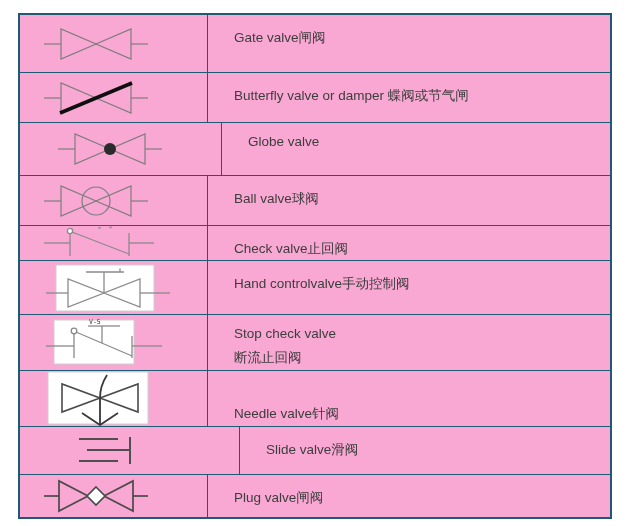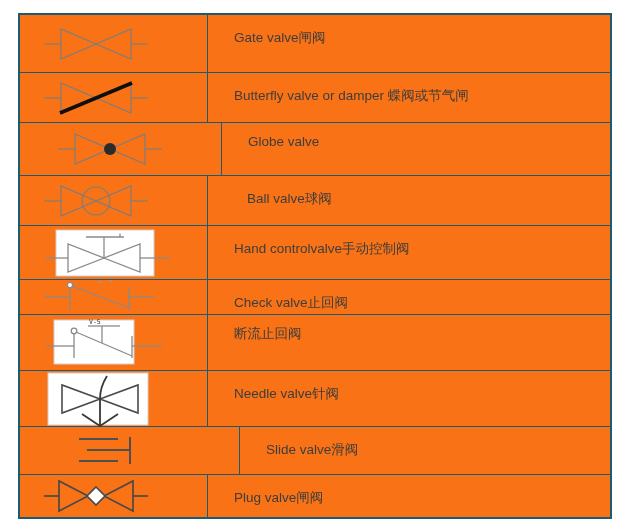--- a/index.html
+++ b/index.html
@@ -15,21 +15,21 @@
     background: #ffffff;
     overflow: hidden;
   }
   .valve-table {
     position: absolute;
     left: 18px;
     top: 13px;
     width: 594px;
     box-sizing: border-box;
     border: 2px solid #1d5a74;
-    background: #f97316;
+    background: #f9a8d4;
   }
   .t-row {
     display: flex;
     box-sizing: border-box;
     border-bottom: 1px solid #1d5a74;
   }
   .t-row:last-child { border-bottom: none; }
   .cell-symbol {
     width: 188px;
     box-sizing: border-box;
@@ -45,25 +45,25 @@
     padding: 11px 8px 0 26px;
     color: #3d3d3d;
     font-size: 13.5px;
   }
   .cell-label.two-line { padding-top: 7px; }
   .label-line { line-height: 24px; white-space: nowrap; }
   
   .r1  { height: 58px; }
   .r2  { height: 50px; }
   .r3  { height: 53px; padding-left: 14px; }
-  .r4  { height: 50px; gap: 13px; }
+  .r4  { height: 50px; }
   .r5  { height: 35px; }
   .r6  { height: 54px; }
   .r7  { height: 56px; }
-  .r8  { height: 56px; }
+  .r8  { height: 56px; align-items: flex-end; }
   .r9  { height: 48px; padding-left: 32px; }
   .r10 { height: 42px; }
   svg { display: block; }
   .sym-light { stroke: #7d7d7d; stroke-width: 1.2; fill: none; }
   .sym-mid   { stroke: #8a8a8a; stroke-width: 1.3; fill: none; }
   .sym-dark  { stroke: #4a4a4a; stroke-width: 1.7; fill: none; }
   .img-box   { stroke: #cfcfcf; stroke-width: 1; fill: #ffffff; }
   .tiny-tag  { font-size: 6.5px; fill: #333333; font-family: "DejaVu Sans Mono", monospace; }
 </style>
 </head>
@@ -132,57 +132,57 @@
             <line x1="87" y1="23" x2="104" y2="23"></line>
             <circle cx="52" cy="23" r="14"></circle>
           </g>
         </svg>
       </div>
       <div class="cell-label">
         <div class="label-line">Ball valve球阀</div>
       </div>
     </div>
 
+    <div class="t-row r5">
+      <div class="cell-symbol">
+        <svg width="110" height="34" viewBox="0 0 110 34">
+          <g class="sym-mid">
+            <line x1="0" y1="17" x2="26" y2="17"></line>
+            <line x1="26" y1="5" x2="26" y2="30"></line>
+            <circle cx="26" cy="5" r="2.6" fill="#ffffff"></circle>
+            <line x1="28" y1="6" x2="85" y2="28"></line>
+            <line x1="85" y1="7" x2="85" y2="30"></line>
+            <line x1="85" y1="17" x2="110" y2="17"></line>
+          </g>
+          <rect x="54" y="1" width="3" height="1.6" fill="#9a9a9a" stroke="none"></rect>
+          <rect x="65" y="0.6" width="3" height="1.6" fill="#9a9a9a" stroke="none"></rect>
+        </svg>
+      </div>
+      <div class="cell-label">
+        <div class="label-line">Check valve止回阀</div>
+      </div>
+    </div>
+
     <div class="t-row r6">
       <div class="cell-symbol">
         <svg width="128" height="52" viewBox="0 0 128 52">
           <rect class="img-box" x="12" y="3" width="98" height="46"></rect>
           <g class="sym-mid">
             <line x1="2" y1="31" x2="24" y2="31"></line>
             <polygon points="24,17 24,45 60,31"></polygon>
             <polygon points="96,17 96,45 60,31"></polygon>
             <line x1="96" y1="31" x2="126" y2="31"></line>
             <line x1="60" y1="31" x2="60" y2="10"></line>
             <line x1="42" y1="10" x2="80" y2="10"></line>
             <line x1="76" y1="6.5" x2="76" y2="10"></line>
           </g>
         </svg>
       </div>
       <div class="cell-label">
         <div class="label-line">Hand controlvalve手动控制阀</div>
-      </div>
-    </div>
-
-    <div class="t-row r5">
-      <div class="cell-symbol">
-        <svg width="110" height="34" viewBox="0 0 110 34">
-          <g class="sym-mid">
-            <line x1="0" y1="17" x2="26" y2="17"></line>
-            <line x1="26" y1="5" x2="26" y2="30"></line>
-            <circle cx="26" cy="5" r="2.6" fill="#ffffff"></circle>
-            <line x1="28" y1="6" x2="85" y2="28"></line>
-            <line x1="85" y1="7" x2="85" y2="30"></line>
-            <line x1="85" y1="17" x2="110" y2="17"></line>
-          </g>
-          <rect x="54" y="1" width="3" height="1.6" fill="#9a9a9a" stroke="none"></rect>
-          <rect x="65" y="0.6" width="3" height="1.6" fill="#9a9a9a" stroke="none"></rect>
-        </svg>
-      </div>
-      <div class="cell-label">
-        <div class="label-line">Check valve止回阀</div>
       </div>
     </div>
 
     <div class="t-row r7">
       <div class="cell-symbol">
         <svg width="122" height="54" viewBox="0 0 122 54">
           <rect class="img-box" x="10" y="4" width="80" height="44"></rect>
           <g class="sym-mid">
             <line x1="44" y1="10" x2="76" y2="10"></line>
             <line x1="58" y1="10" x2="58" y2="27"></line>
@@ -190,20 +190,21 @@
             <line x1="30" y1="14" x2="30" y2="42"></line>
             <circle cx="30" cy="15" r="2.8" fill="#ffffff"></circle>
             <line x1="32" y1="16" x2="88" y2="40"></line>
             <line x1="88" y1="20" x2="88" y2="42"></line>
             <line x1="88" y1="30" x2="118" y2="30"></line>
           </g>
           <text x="45" y="8" class="tiny-tag">V-5</text>
         </svg>
       </div>
       <div class="cell-label two-line">
+        <div class="label-line">Stop check valve</div>
         <div class="label-line">断流止回阀</div>
       </div>
     </div>
 
     <div class="t-row r8">
       <div class="cell-symbol">
         <svg width="108" height="56" viewBox="0 0 108 56">
           <rect class="img-box" x="4" y="2" width="100" height="52" stroke="#dedede"></rect>
           <g stroke="#4a4a4a" stroke-width="1.6" fill="none">
             <polygon points="18,14 18,42 56,28"></polygon>

